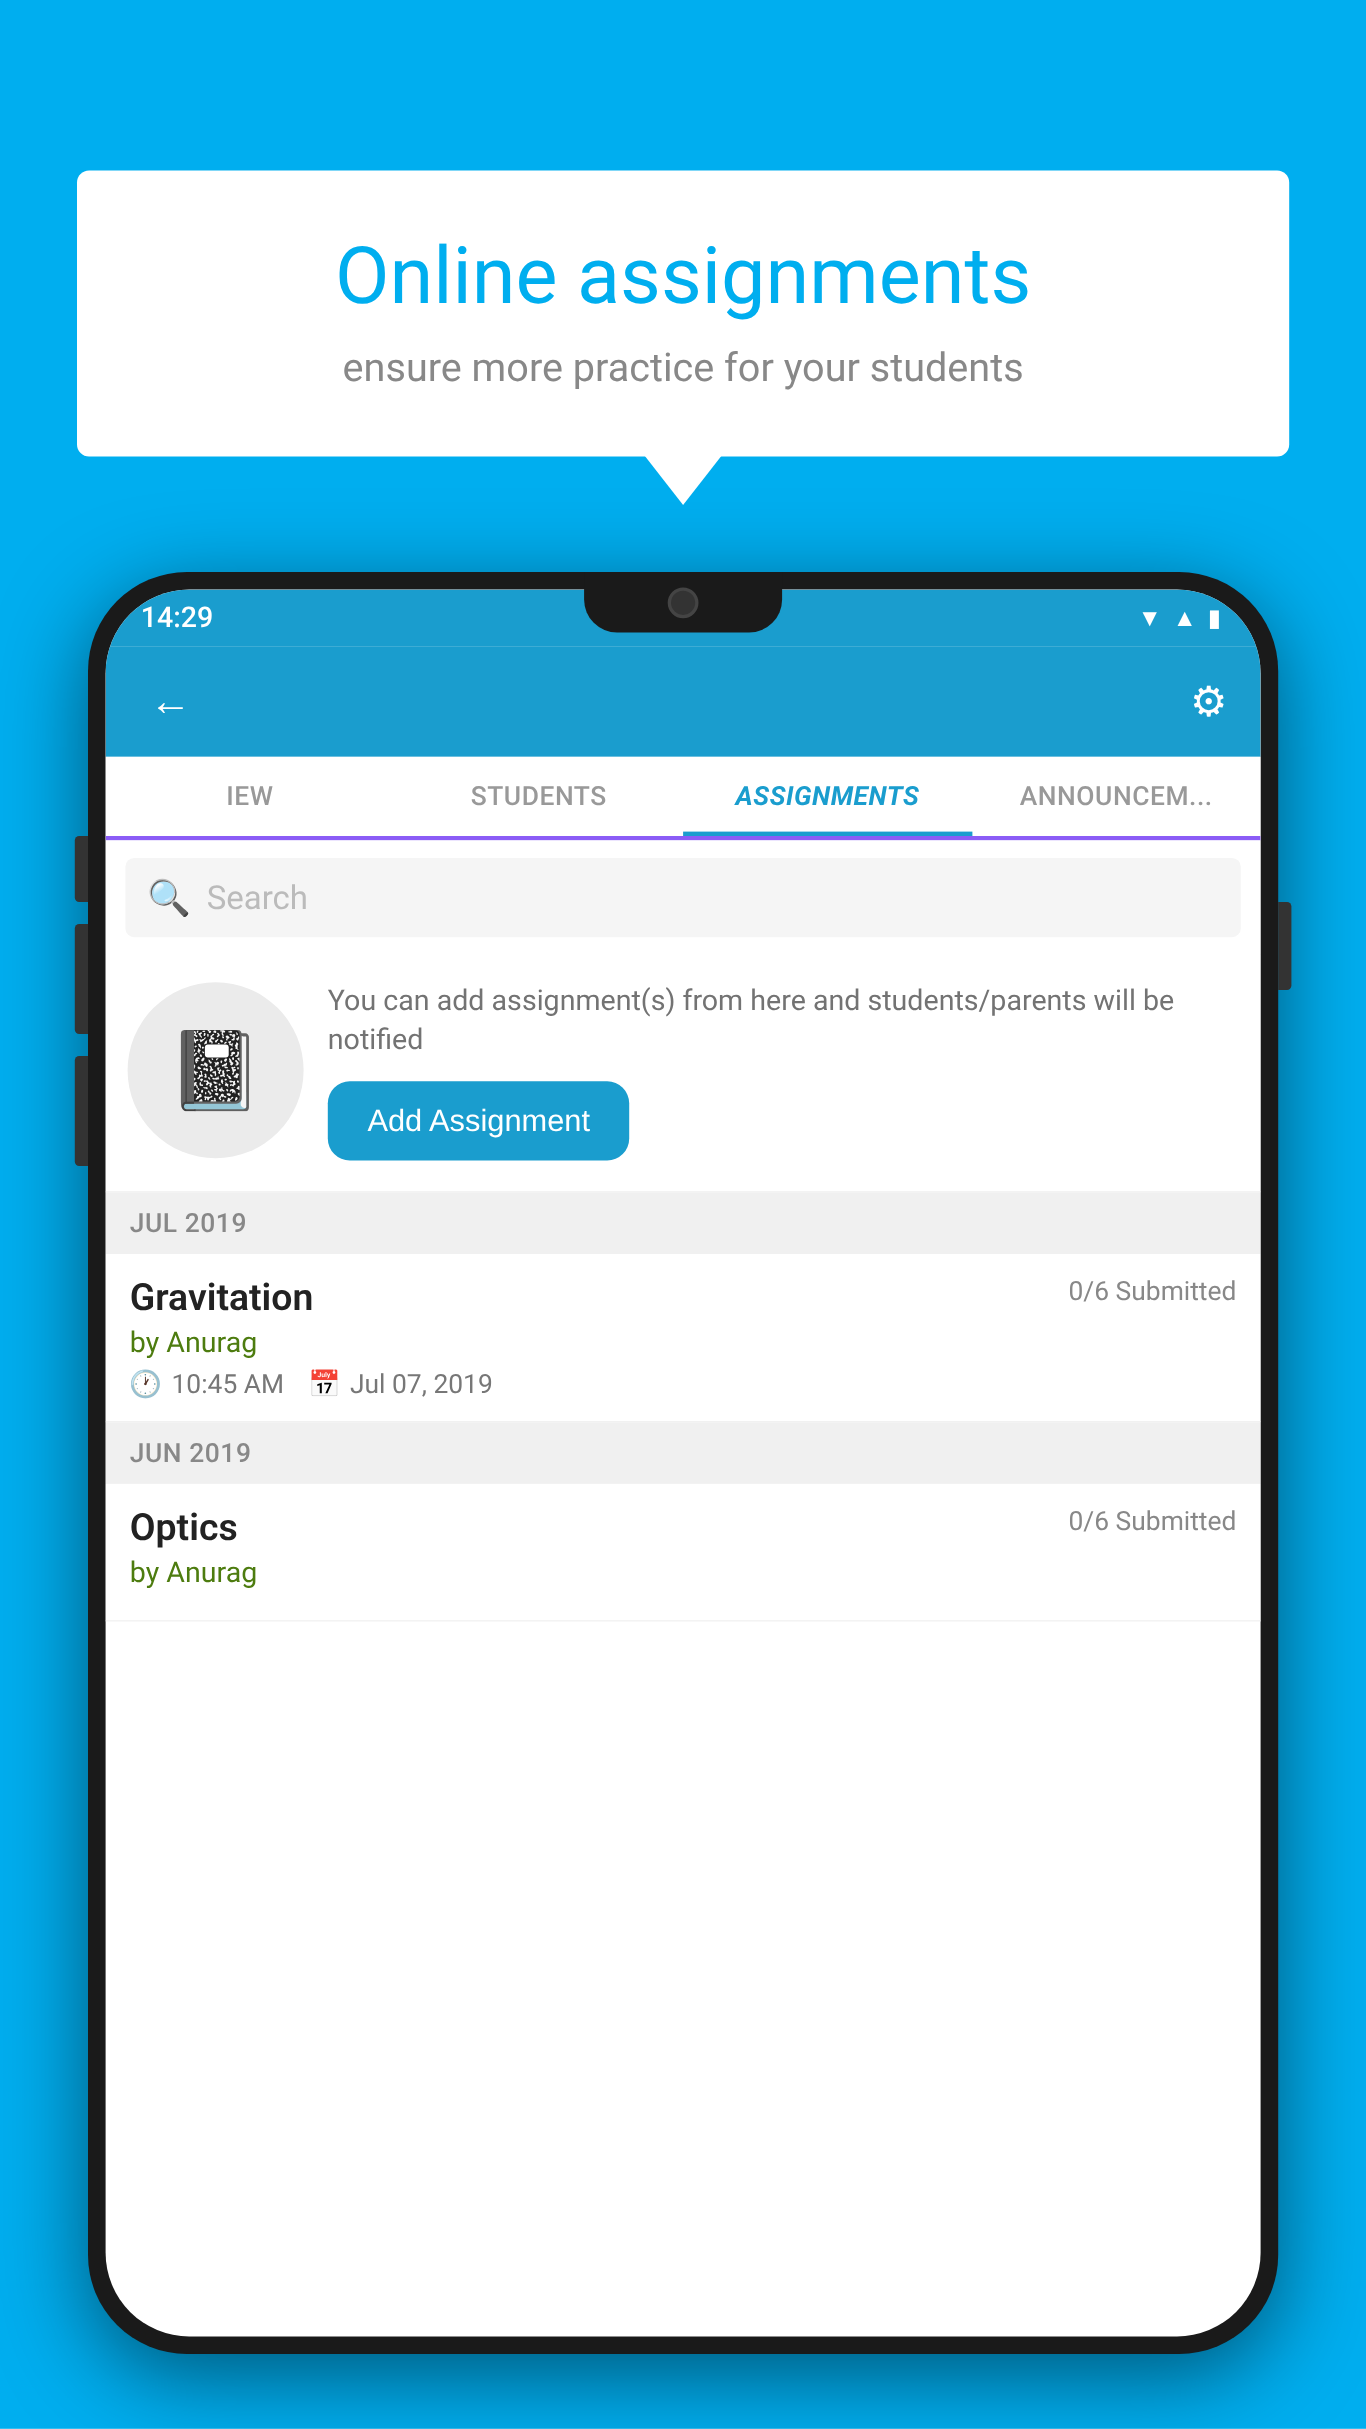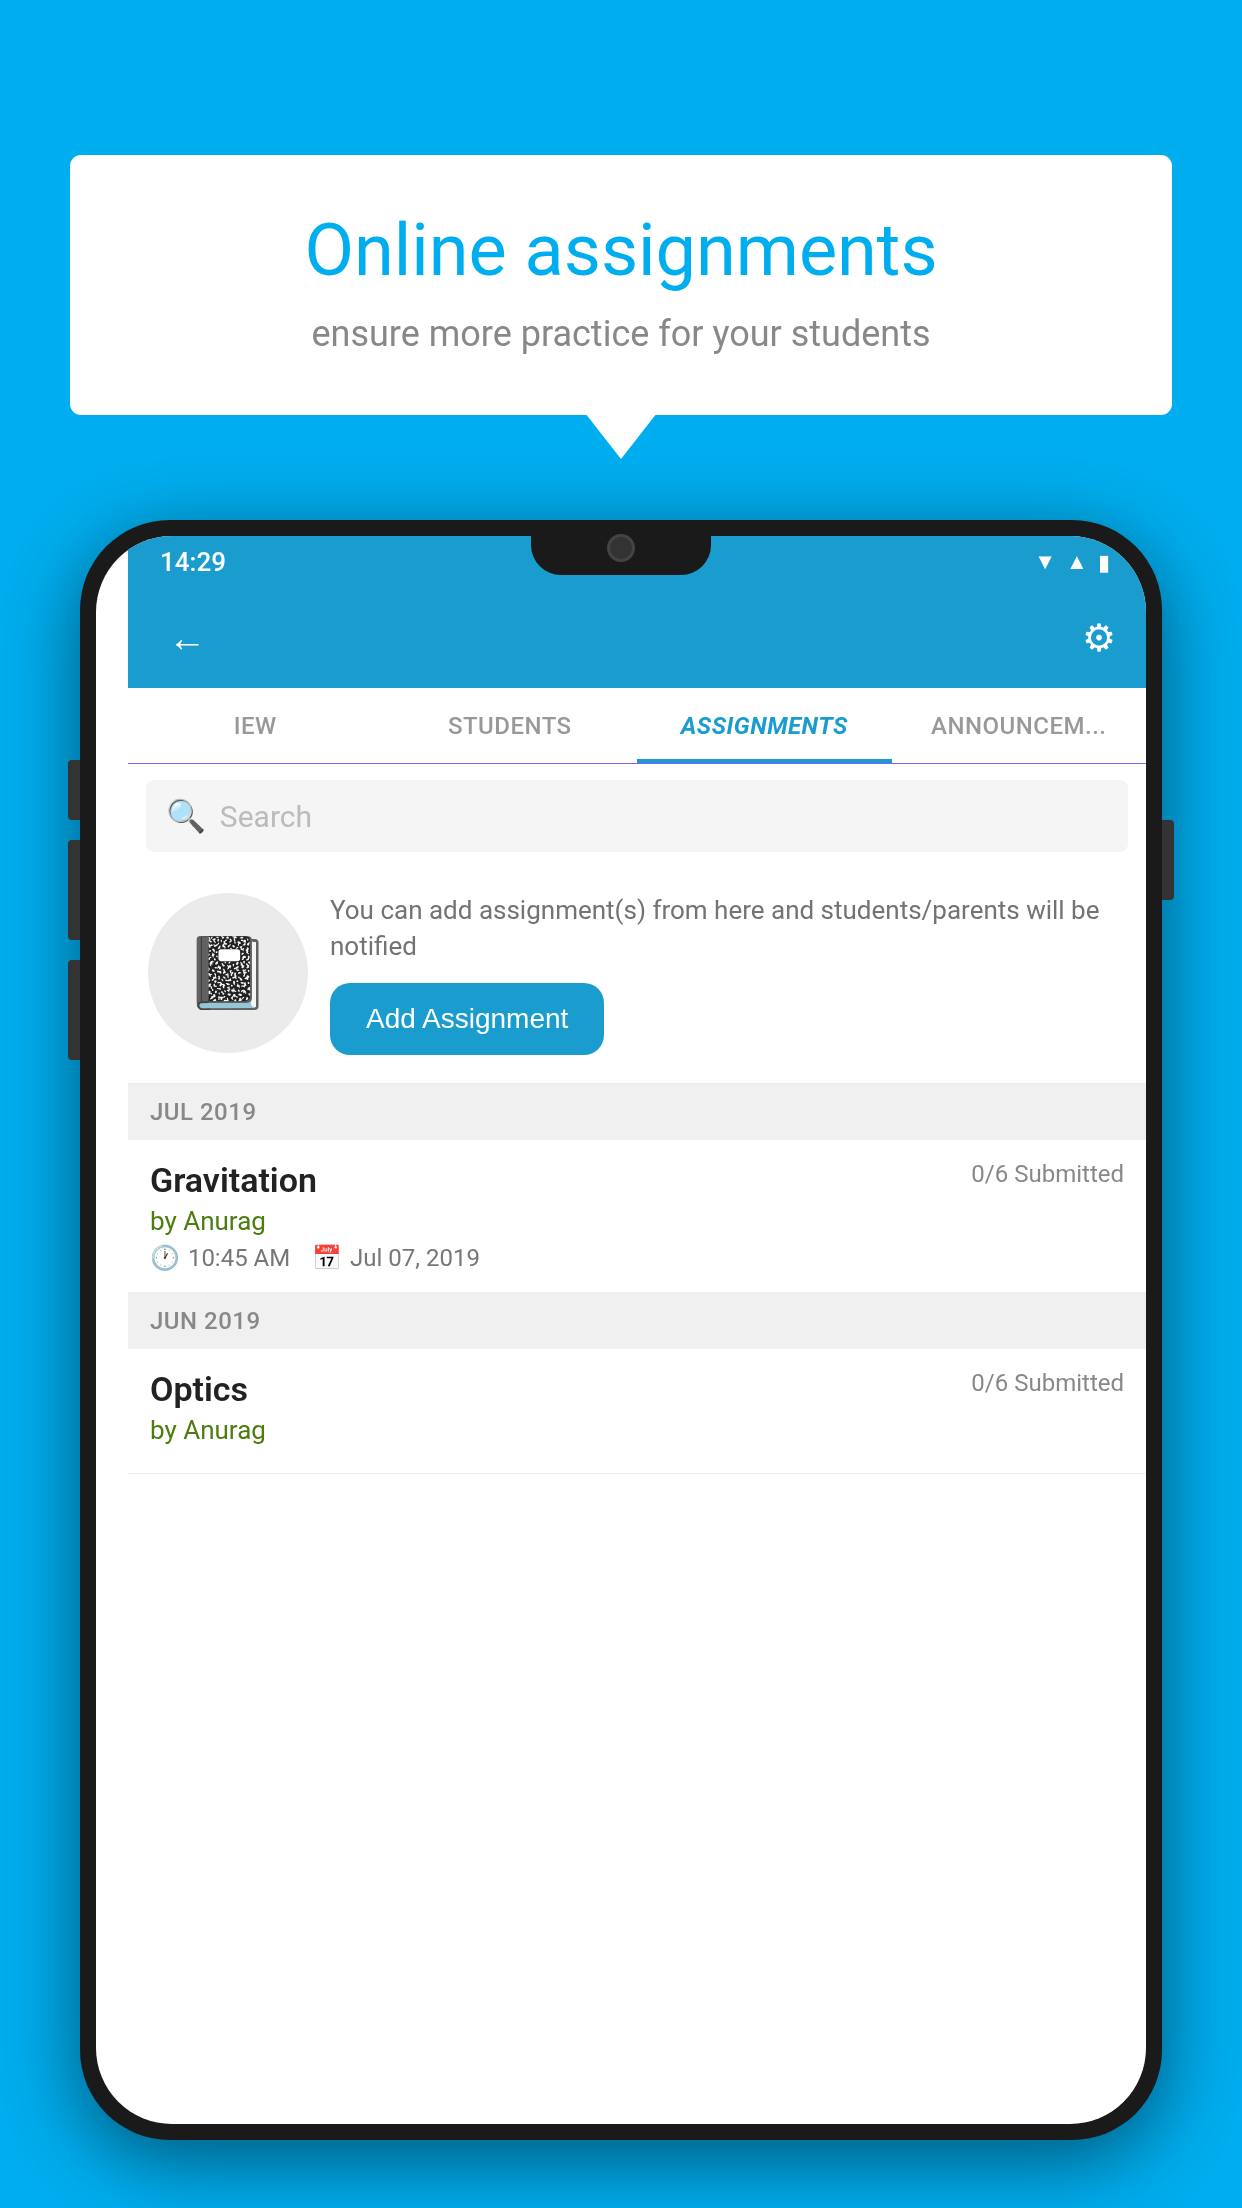--- a/index.html
+++ b/index.html
@@ -104,21 +104,20 @@
 
     .phone-screen {
       position: absolute;
       top: 16px;
       left: 16px;
       right: 16px;
       bottom: 16px;
       background: white;
       border-radius: 76px;
       overflow: hidden;
-      padding-left: 32px;
     }
 
     
     .status-bar {
       background: #1a9dce;
       height: 52px;
       display: flex;
       align-items: center;
       justify-content: space-between;
       padding: 0 36px 0 32px;
@@ -177,21 +176,21 @@
     .settings-button {
       color: white;
       font-size: 38px;
       cursor: pointer;
     }
 
     
     .tabs-bar {
       background: white;
       display: flex;
-      border-bottom: 1px solid #8b5cf6;
+      border-bottom: 4px solid #8b5cf6;
       height: 76px;
       align-items: center;
     }
 
     .tab-item {
       flex: 1;
       text-align: center;
       font-size: 24px;
       font-weight: 500;
       color: #999;

